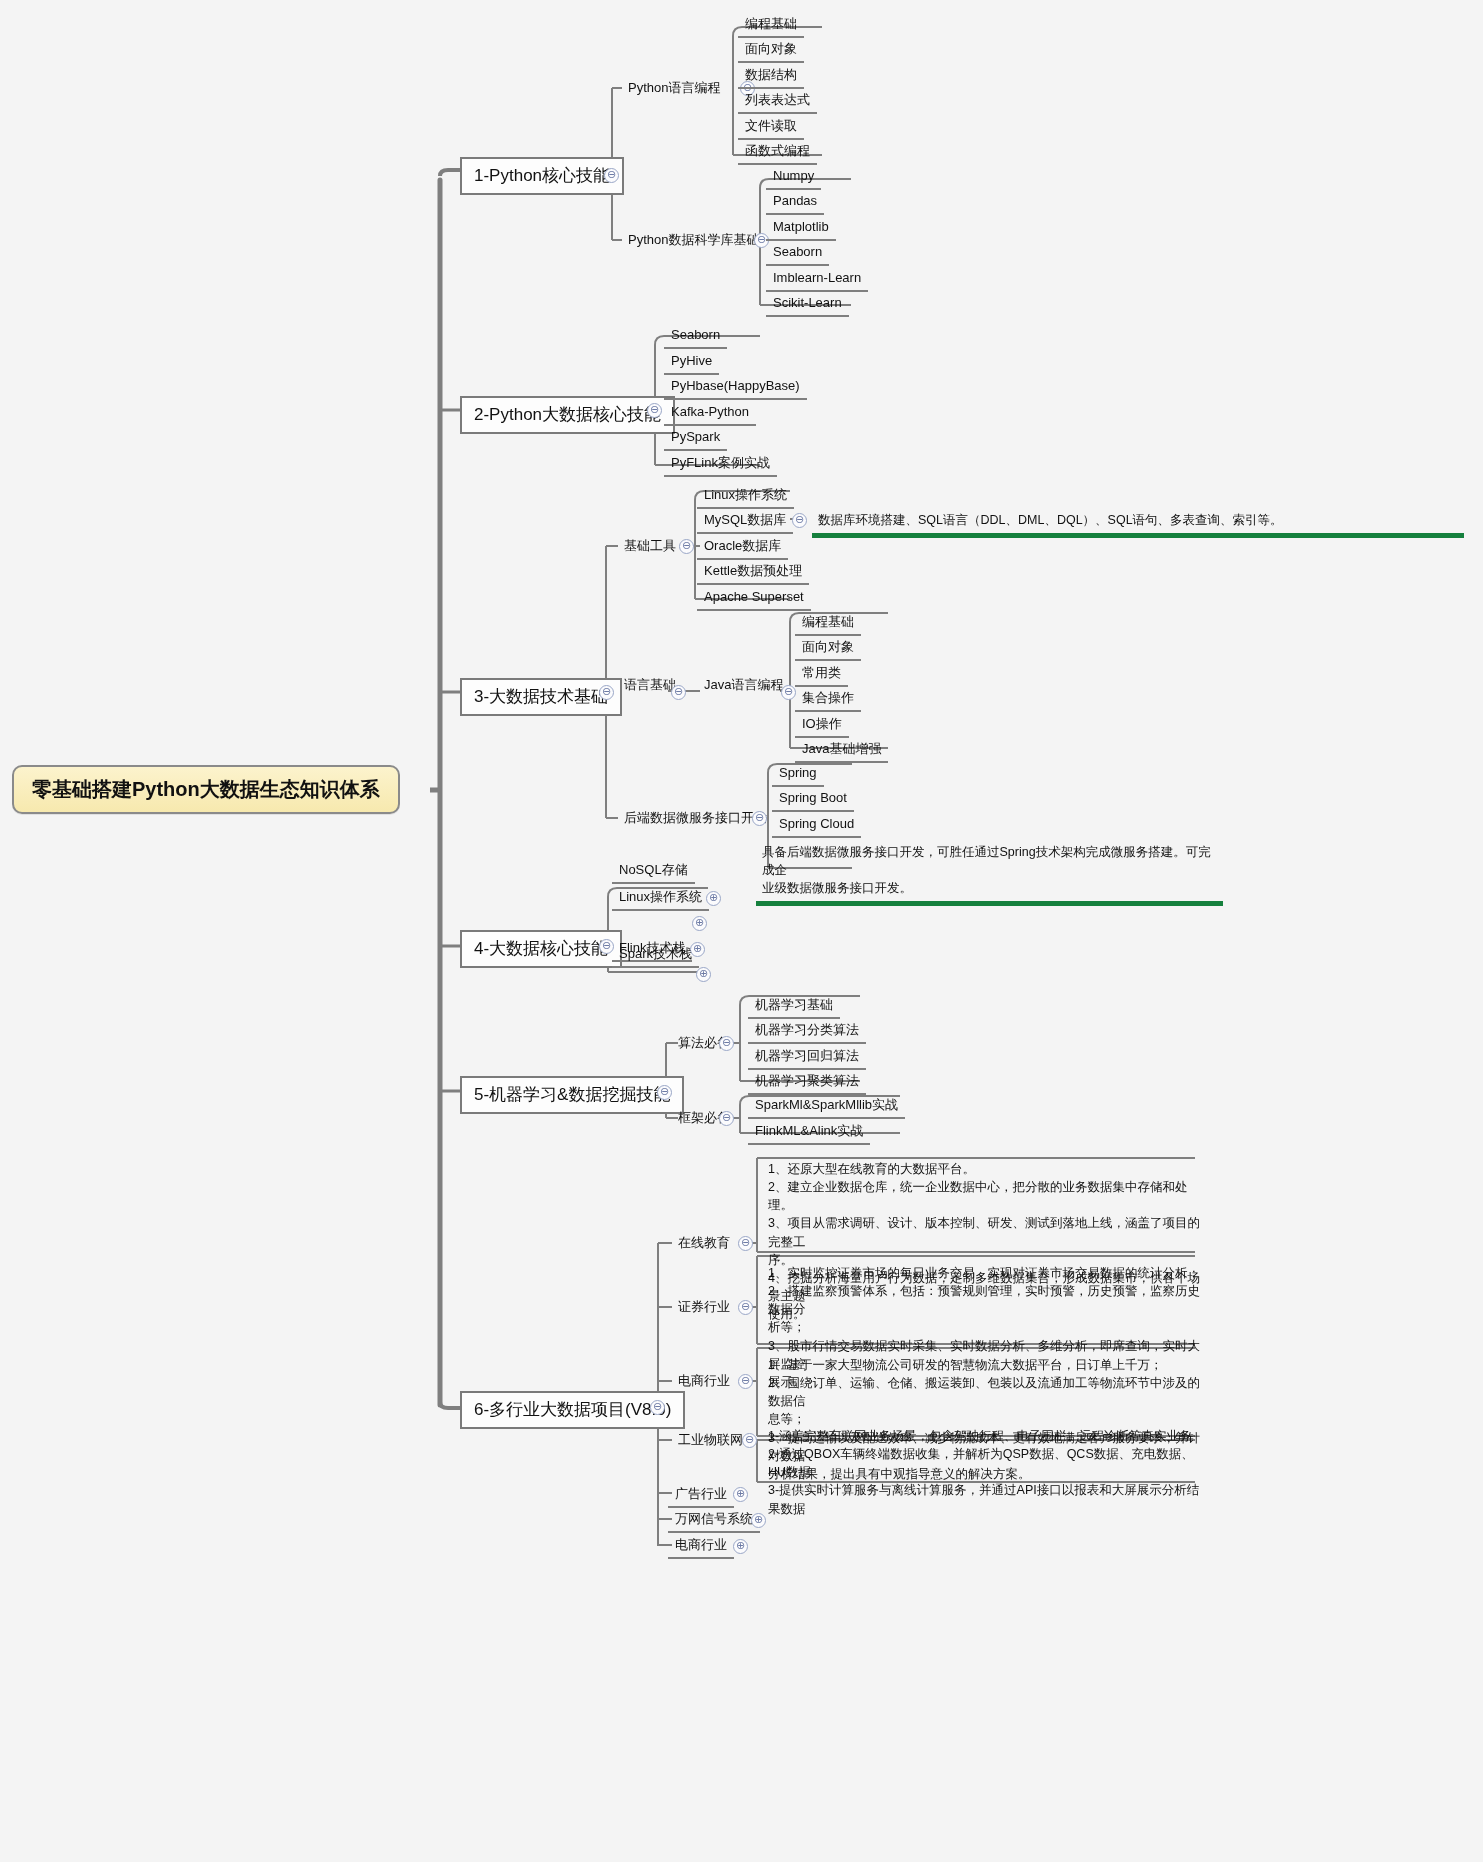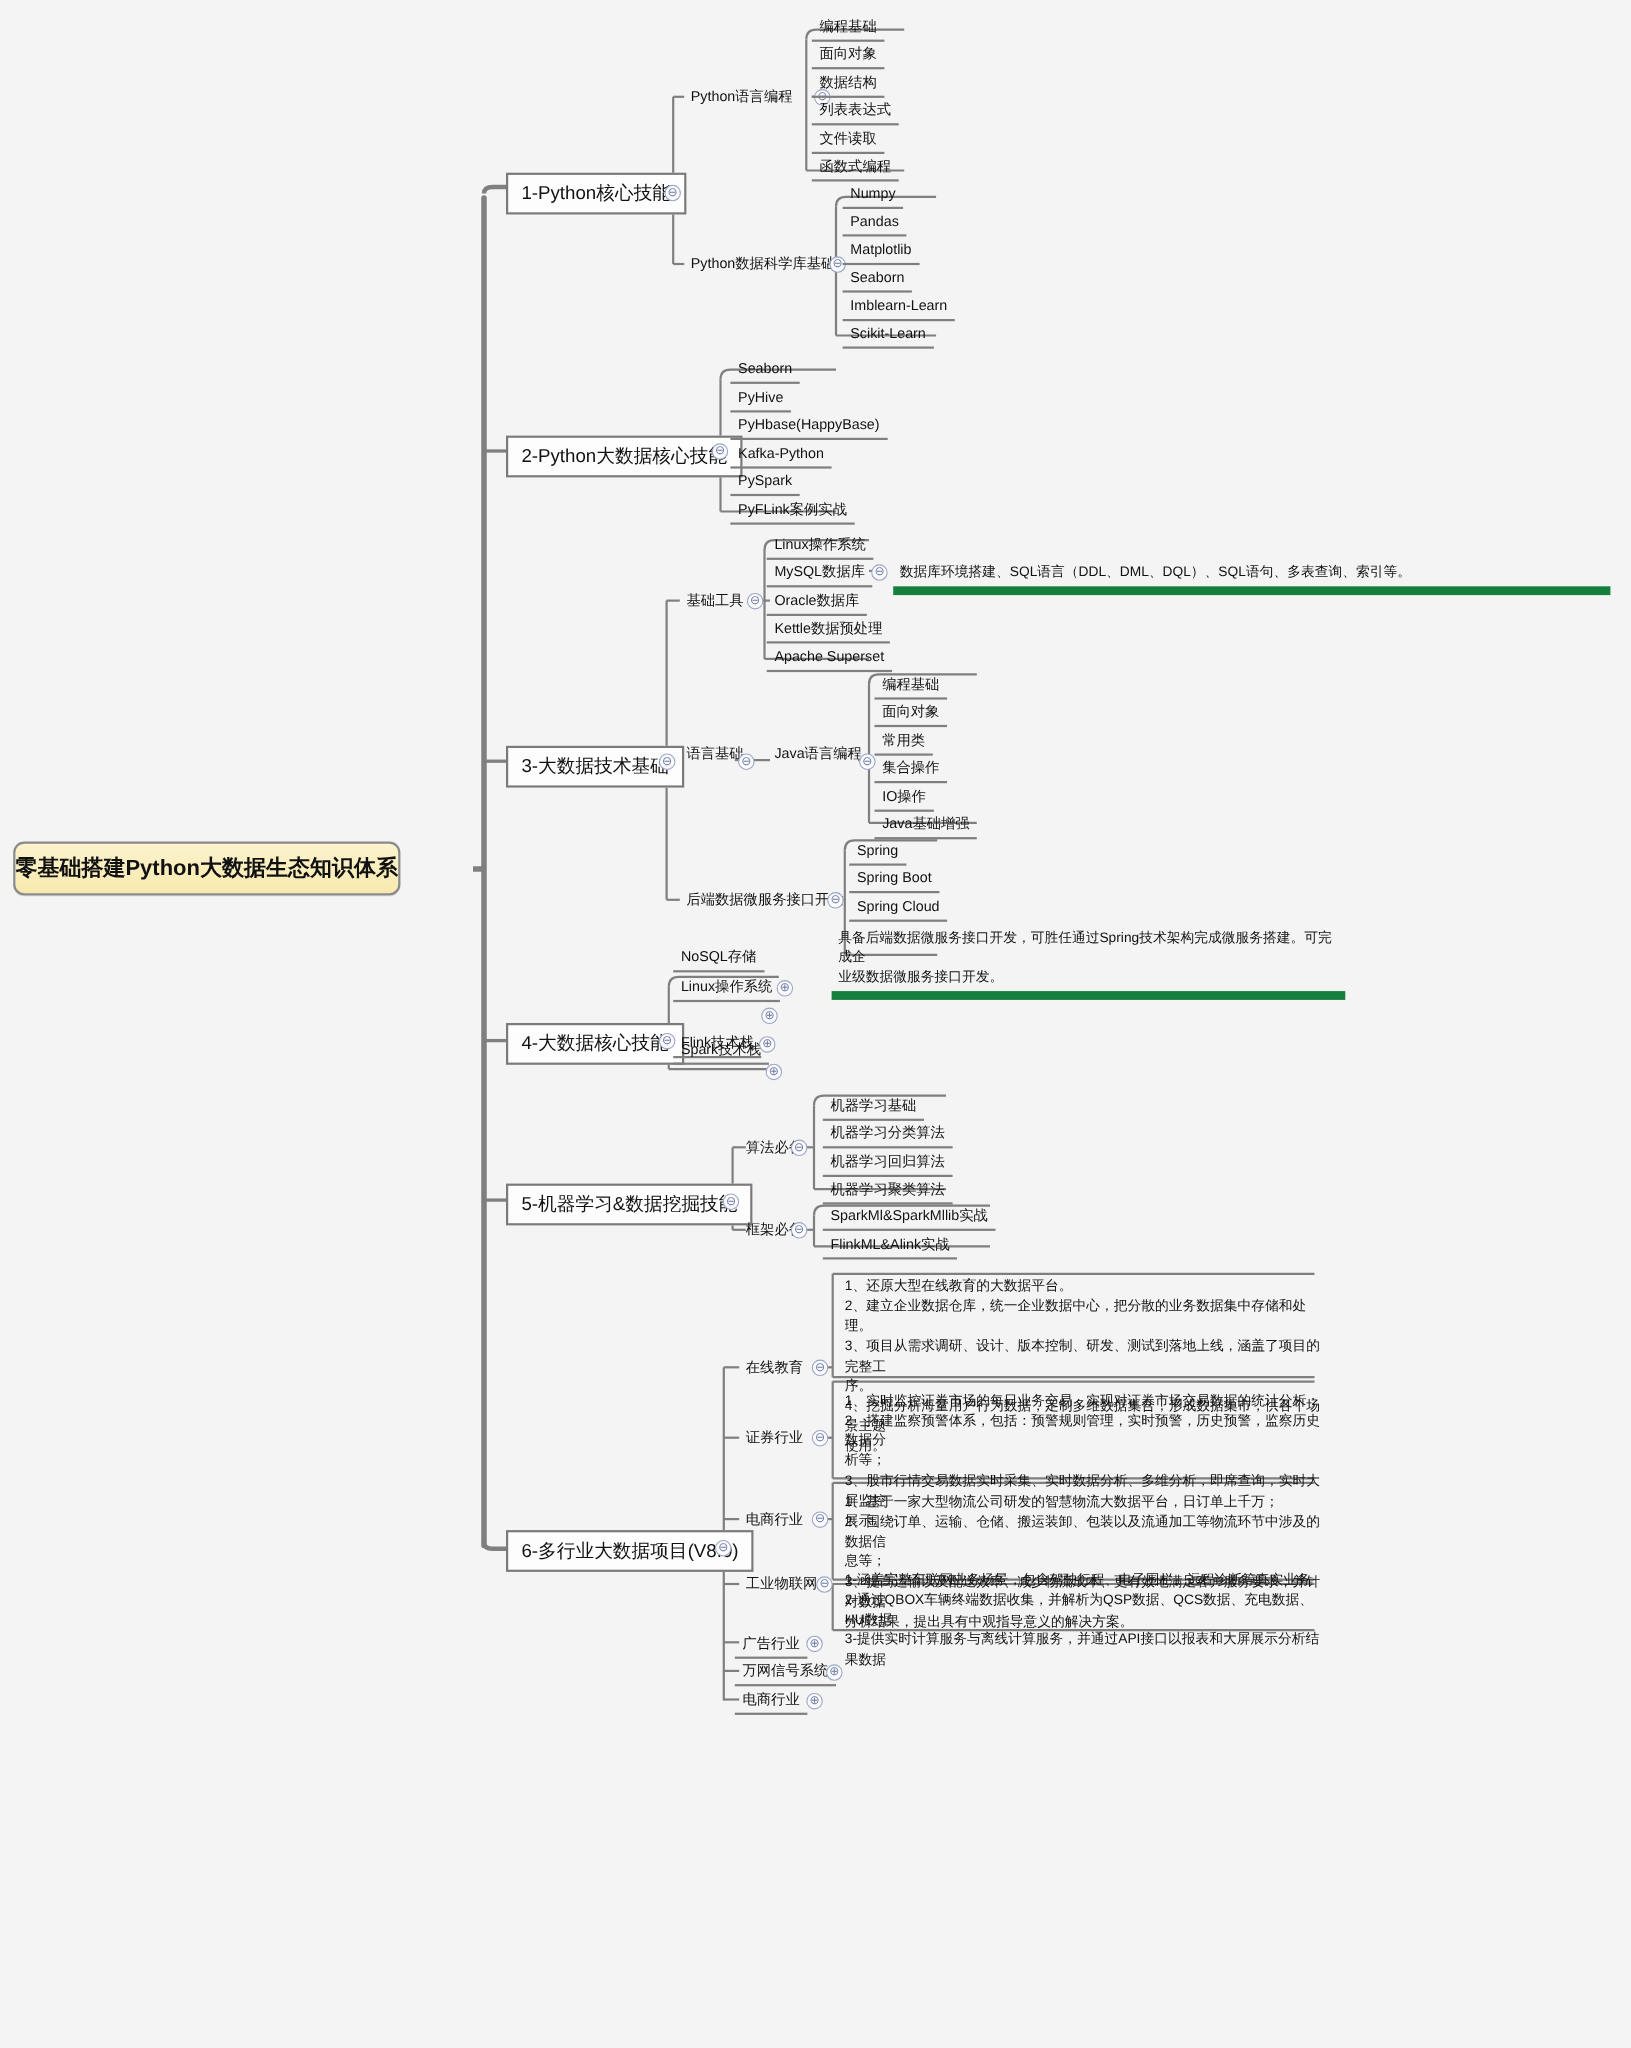--- a/index.html
+++ b/index.html
@@ -15,21 +15,21 @@
   svg.links{position:absolute;left:0;top:0;width:1483px;height:1862px;pointer-events:none;}
 
   
   .node{position:absolute;white-space:nowrap;line-height:1.15;}
 
   .root{
     background:linear-gradient(#fcf3cd,#f7e9ae);
     border:2px solid #8a8a8a;
     border-radius:10px;
     font-size:20px;font-weight:bold;color:#111;
-    padding:11px 0;
+    padding:11px 18px;
     box-shadow:0 1px 0 rgba(0,0,0,.08);
   }
 
   .lvl1{
     background:#fdfdfd;
     border:2px solid #7a7a7a;
     font-size:17px;
     padding:7px 12px;
     color:#111;
   }
@@ -48,21 +48,21 @@
     color:#111;
     border-bottom:2px solid #7f7f7f;
   }
 
   .desc{
     font-size:12.5px;
     color:#111;
     line-height:1.45;
     white-space:pre-line;
     padding:3px 6px 4px 6px;
-    border-bottom:8px solid #15803d;
+    border-bottom:5px solid #15803d;
   }
   .desc.noline{border-bottom:none;}
 
   
   .toggle{
     position:absolute;
     width:13px;height:13px;
     border:1px solid #9aa7c7;
     border-radius:50%;
     background:#fbfbfd;

